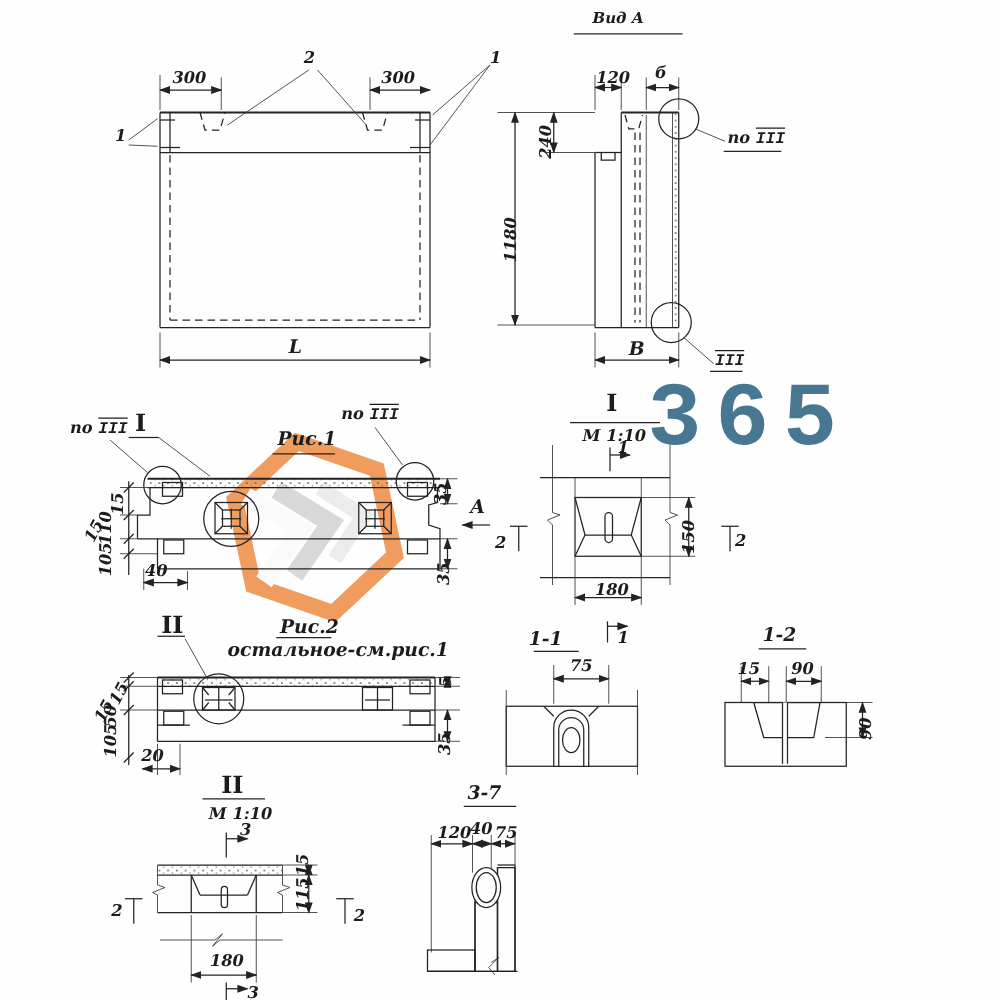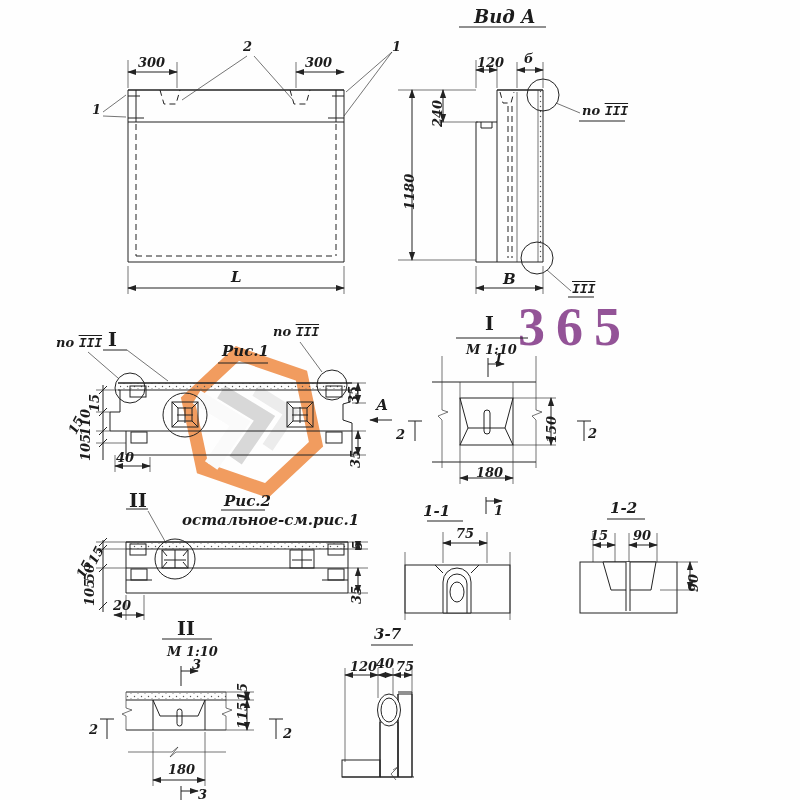--- a/index.html
+++ b/index.html
@@ -3,29 +3,29 @@
 <meta charset="utf-8">
 <style>
   html,body{margin:0;padding:0;background:#ffffff;}
   #stage{position:relative;width:800px;height:800px;background:#fefefe;overflow:hidden;
          font-family:"DejaVu Serif",serif;}
   .layer{position:absolute;inset:0;}
   .lbl{position:absolute;font-family:"DejaVu Serif",serif;font-style:italic;font-weight:600;
        color:#1c1c1c;font-size:13px;line-height:1;white-space:nowrap;}
   .rot{transform-origin:0 0;transform:rotate(-90deg);}
   .rot2{transform-origin:0 0;transform:rotate(-62deg);}
-  .ttl{font-size:18px;}
+  .ttl{font-size:12px;}
   .big{font-size:15px;}
   .sub{font-size:15px;}
   .mk{font-style:normal;font-weight:700;font-size:19px;font-family:"DejaVu Serif",serif;}
   .ov{text-decoration:overline;font-family:Liberation Mono, monospace;}
   .wm-letters{position:absolute;left:288px;top:366px;font-family:"Liberation Sans",sans-serif;
       font-weight:700;font-size:106px;line-height:1;color:#dadada;letter-spacing:7px;opacity:.9;}
-  .wm-digits{position:absolute;left:518px;top:300px;font-family:Liberation Serif, serif;
-      font-weight:800;font-size:54px;line-height:1;color:#701a75;letter-spacing:11px;opacity:.75;}
+  .wm-digits{position:absolute;left:518px;top:300px;font-family:Liberation Mono, monospace;
+      font-weight:800;font-size:72px;line-height:1;color:#0c4a6e;letter-spacing:11px;opacity:.75;}
   svg{position:absolute;left:0;top:0;}
   .ln{stroke:#232323;stroke-width:1;fill:none;}
   .ln2{stroke:#232323;stroke-width:1.7;fill:none;}
   .thin{stroke:#3a3a3a;stroke-width:.7;fill:none;}
   .dash{stroke:#232323;stroke-width:1;fill:none;stroke-dasharray:6 4;}
   .dim{stroke:#232323;stroke-width:1;fill:none;marker-start:url(#ar);marker-end:url(#ar);}
   .are{stroke:#232323;stroke-width:1;fill:none;marker-end:url(#ar);}
   .wht{fill:#fefefe;stroke:#232323;stroke-width:1;}
 </style>
 </head>

